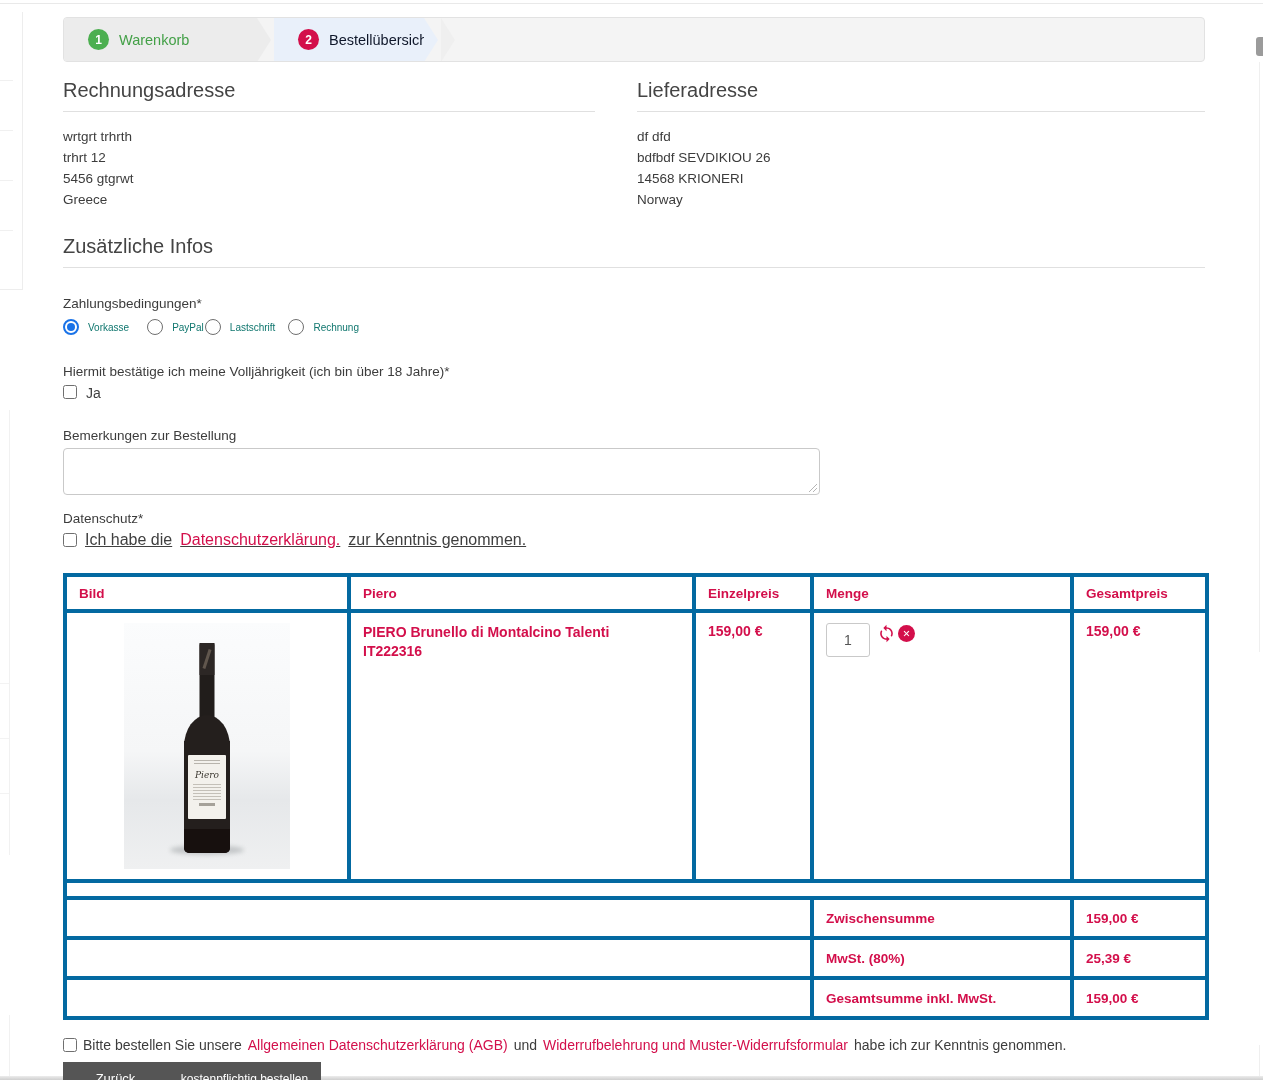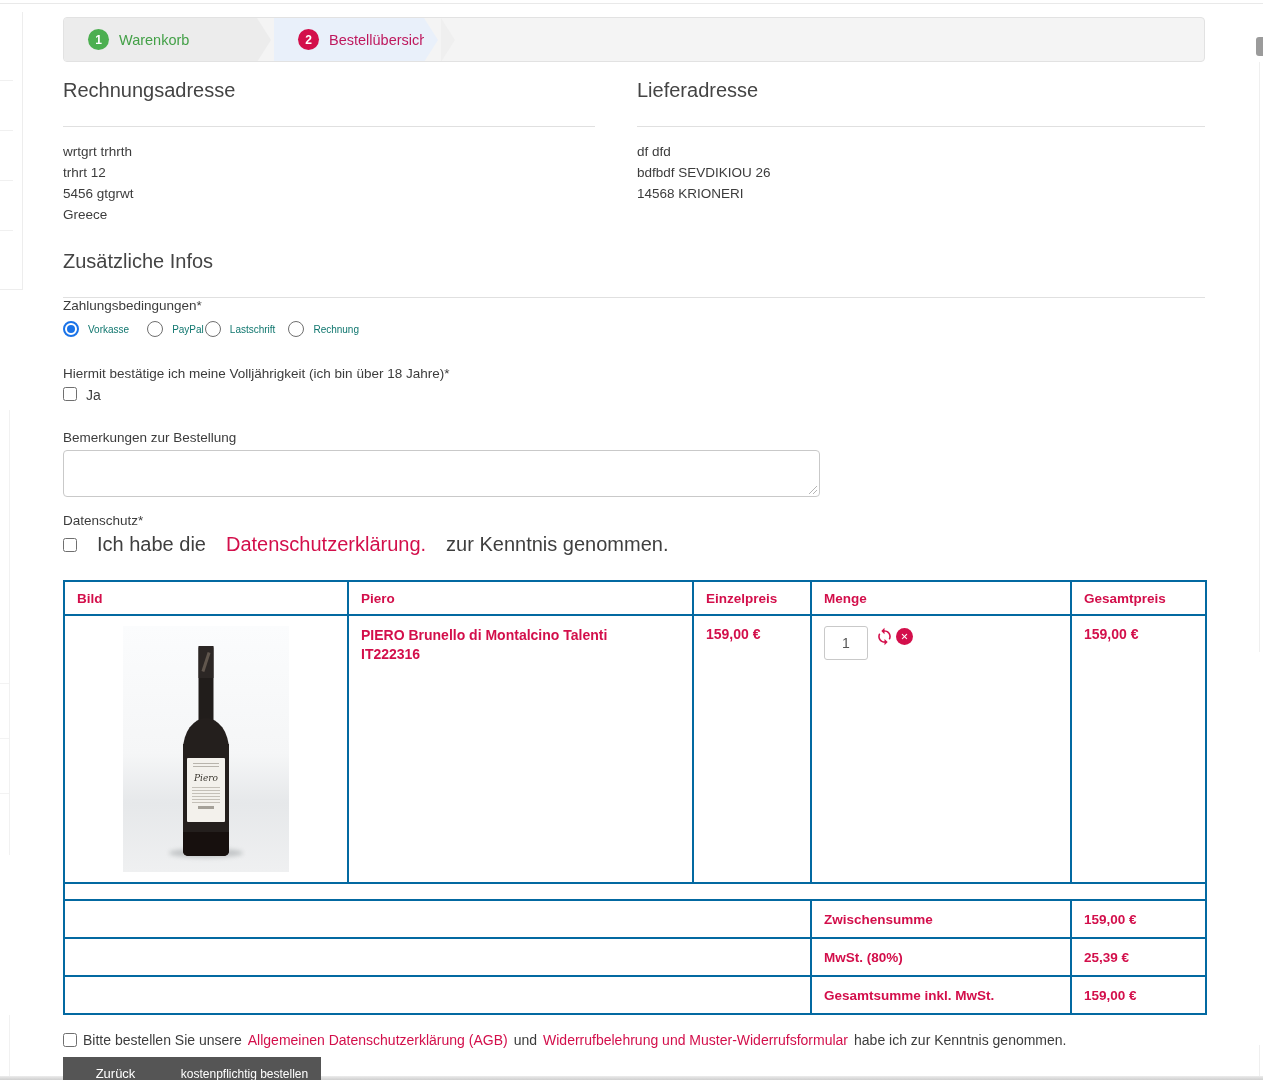--- a/index.html
+++ b/index.html
@@ -31,55 +31,55 @@
   .crumb-2::after { border-left:14px solid #e9f0fa; }
   .crumb-ghost { position:relative; width:0; margin-left:17px; }
   .crumb-ghost::after { content:''; position:absolute; left:0; top:0;
                   border-top:22px solid transparent; border-bottom:22px solid transparent;
                   border-left:14px solid #efefef; }
   .step-circle { width:21px; height:21px; border-radius:50%; color:#fff; font-size:12px;
                  font-weight:bold; display:flex; align-items:center; justify-content:center; flex:0 0 auto; }
   .step-1 .step-circle { background:#4caf50; }
   .step-2 .step-circle { background:#d30f4b; }
   .step-1 .crumb-label { color:#43a047; }
-  .step-2 .crumb-label { color:#be185d; }
+  .step-2 .crumb-label { color:#0f172a; }
 
   
   .addresses { margin-top:16px; display:flex; }
   .addr-col-left  { width:532px; }
   .addr-col-right { width:568px; margin-left:42px; }
   h2.sec { font-size:20px; font-weight:400; color:#444; line-height:24px;
-           padding-bottom:24px; border-bottom:1px solid #e0e0e0; }
+           padding-bottom:9px; border-bottom:1px solid #e0e0e0; }
   .addr-lines { margin-top:14px; font-size:13.5px; line-height:21px; color:#3c3c3c; }
 
   
   .sec-additional { margin-top:24px; }
-  .field-label { font-size:13.5px; color:#3c3c3c; }
+  .field-label { margin-top:28px; font-size:13.5px; color:#3c3c3c; }
   .radio-row { margin-top:8px; display:flex; align-items:center; font-size:10px; color:#0f766e; }
   .radio { width:16px; height:16px; border-radius:50%; border:1.6px solid #6f6f6f;
            display:inline-block; flex:0 0 auto; position:relative; background:#fff; }
   .radio.checked { border:2px solid #1a73e8; }
   .radio.checked::after { content:''; position:absolute; inset:2px; border-radius:50%; background:#1a73e8; }
   .radio-label { margin:0 0 0 9px; }
   .gap-a { margin-left:18px; } .gap-0 { margin-left:1px; } .gap-b { margin-left:13px; }
   .checkbox { width:14px; height:14px; border:1.5px solid #6f6f6f; border-radius:2.5px;
               background:#fff; display:inline-block; flex:0 0 auto; }
   .check-row { margin-top:6px; display:flex; align-items:flex-start; gap:9px; font-size:14px; }
   .remarks-wrap { position:relative; margin-top:5px; width:757px; }
   .remarks { width:757px; height:47px; border:1px solid #c9c9c9; border-radius:4px;
              resize:none; font-family:inherit; font-size:13px; padding:6px 8px; display:block; }
   .resize-handle { position:absolute; right:3px; bottom:3px; width:10px; height:10px;
       background:repeating-linear-gradient(135deg, transparent 0 2px, #b5b5b5 2px 3px);
       clip-path:polygon(100% 0, 100% 100%, 0 100%); pointer-events:none; }
-  .privacy-row { margin-top:5px; display:flex; align-items:center; gap:20px; font-size:20px; }
+  .privacy-row { margin-top:5px; display:flex; align-items:center; gap:8px; font-size:16px;text-decoration:underline; }
   a.link { color:#d30f4b; text-decoration:none; cursor:pointer; }
 
   
   table.cart { margin-top:24px; border-collapse:collapse; width:1142px; table-layout:fixed; }
-  table.cart td, table.cart th { border:2px solid #0369a1; vertical-align:top; text-align:left; }
+  table.cart td, table.cart th { border:4px solid #0369a1; vertical-align:top; text-align:left; }
   th.hdr { color:#d30f4b; font-size:13.5px; font-weight:bold; padding:9px 12px 8px; height:33px; }
   td.cell { padding:10px 12px; font-size:14px; }
   .price { color:#d30f4b; font-weight:bold; font-size:14px; }
   .prod-name { color:#d30f4b; font-weight:bold; font-size:14px; line-height:19px; }
   tr.spacer td { height:17px; padding:0; }
   tr.sum td { height:35px; padding:9px 12px; }
   .sum-label, .sum-value { color:#d30f4b; font-weight:bold; font-size:13.5px; }
 
   
   .photo { width:166px; height:246px; margin:0 auto; position:relative;
@@ -170,20 +170,21 @@
           <div>5456 gtgrwt</div>
           <div>Greece</div>
         </div>
       </div>
       <div class="addr-col-right">
         <h2 class="sec">Lieferadresse</h2>
         <div class="addr-lines">
           <div>df dfd</div>
           <div>bdfbdf SEVDIKIOU 26</div>
           <div>14568 KRIONERI</div>
+          <div>Norway</div>
         </div>
       </div>
     </div>
 
     <h2 class="sec sec-additional">Zusätzliche Infos</h2>
 
     <div class="field-label">Zahlungsbedingungen*</div>
     <div class="radio-row">
       <span class="radio checked"></span>
       <span class="radio-label">Vorkasse</span>

